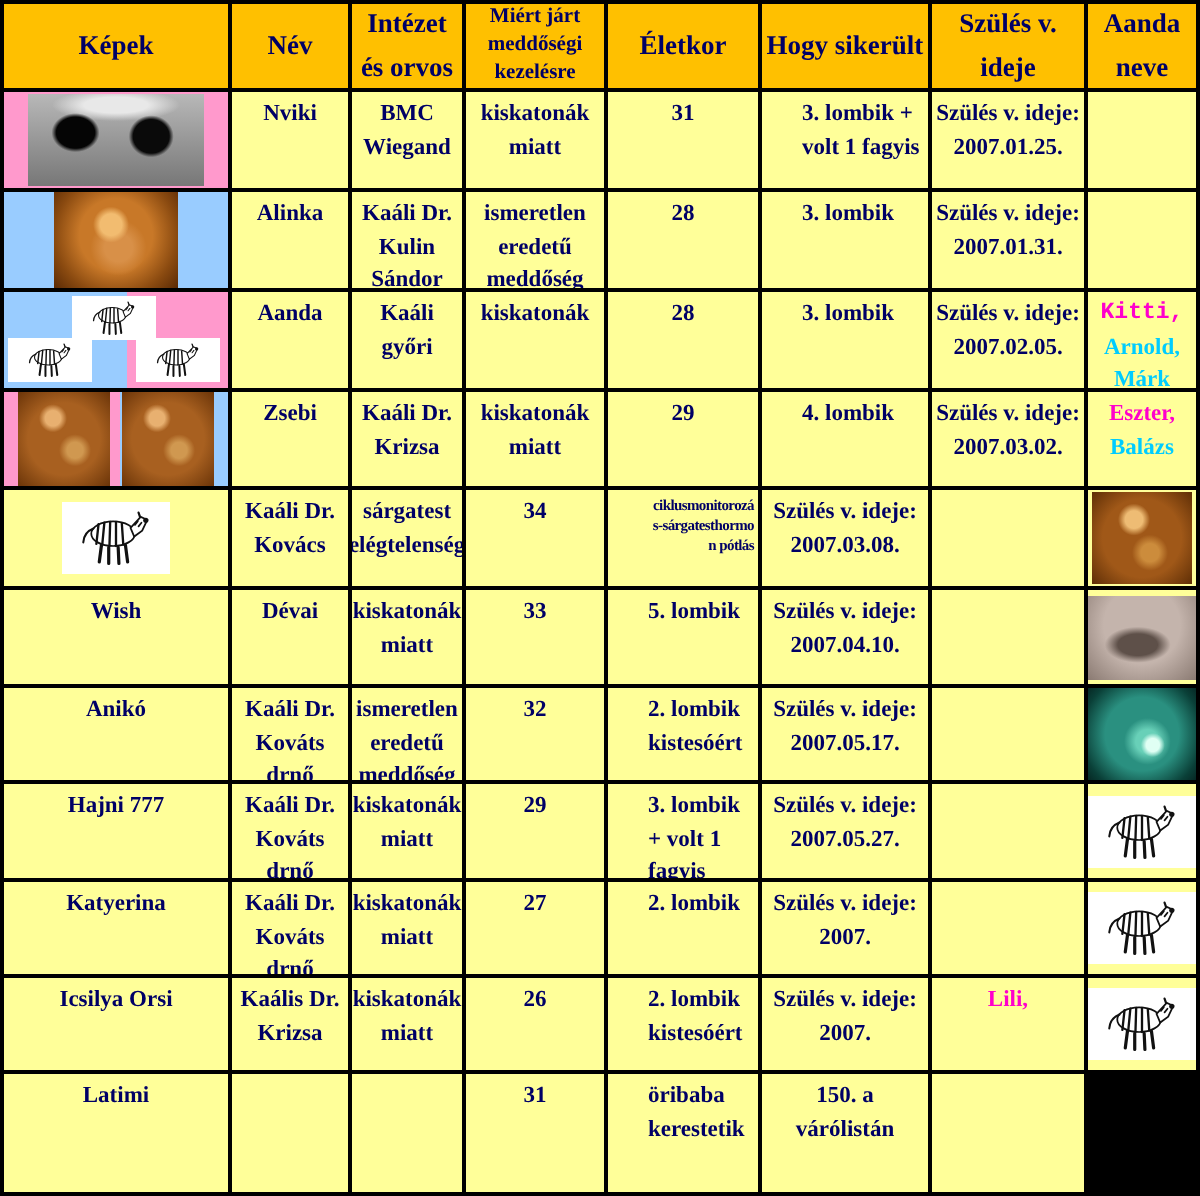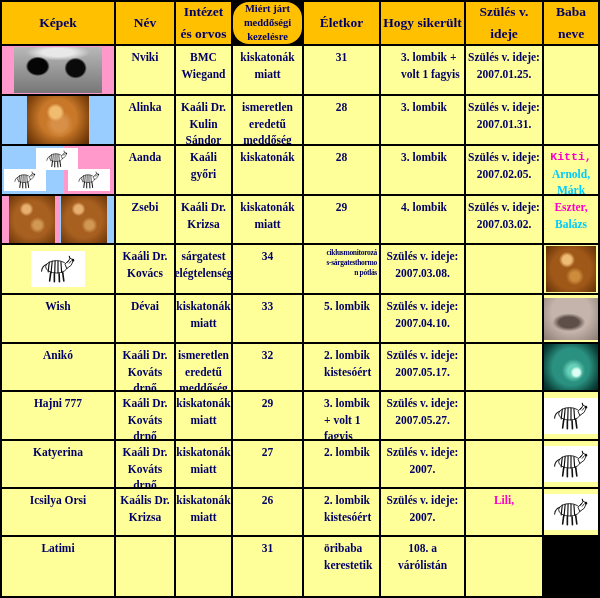--- a/index.html
+++ b/index.html
@@ -27,21 +27,21 @@
     overflow:hidden;
     box-sizing:border-box;
   }
   .hdr{
     background:#ffc000;
     font-size:13.5px;
     justify-content:center;
     padding-top:0;
     line-height:1.6;
   }
-  .hdr-small{font-size:10.5px;line-height:1.35;border-radius:16px;}
+  .hdr-small{font-size:10.5px;line-height:1.35;}
   .c-how{align-items:flex-start;text-align:left;padding-left:20px;}
   .c-tiny{font-size:7.5px;letter-spacing:-0.3px;line-height:1.35;word-break:break-all;text-align:right;}
   .c-img{padding:0;display:block;position:relative;overflow:hidden;}
   .bg-pink{background:#ff99cc;}
   .bg-blue{background:#99ccff;}
   .bg-split-bp{background:linear-gradient(90deg,#99ccff 0 55%,#ff99cc 55% 100%);}
   .bg-split-pb{background:linear-gradient(90deg,#ff99cc 0 52%,#99ccff 52% 100%);}
   .imgwrap{width:100%;height:100%;display:flex;align-items:center;justify-content:center;gap:6px;}
   
   .us{display:block;}
@@ -104,21 +104,21 @@
 
 <div class="table">
 
   <div class="cell hdr">Képek</div>
   <div class="cell hdr">Név</div>
   <div class="cell hdr">Intézet és orvos</div>
   <div class="cell hdr hdr-small">Miért járt meddőségi kezelésre</div>
   <div class="cell hdr">Életkor</div>
   <div class="cell hdr">Hogy sikerült</div>
   <div class="cell hdr">Szülés v. ideje</div>
-  <div class="cell hdr">Baba neve</div>
+  <div class="cell hdr">Aanda neve</div>
 
   <div class="cell c-img bg-pink">
       <div class="imgwrap">
         <span class="us us-twins"></span>
       </div>
     </div>
   <div class="cell">Nviki</div>
   <div class="cell">BMC Wiegand</div>
   <div class="cell">kiskatonák miatt</div>
   <div class="cell">31</div>
@@ -315,18 +315,18 @@
           </svg>
         </span>
       </div>
     </div>
   <div class="cell">Latimi</div>
   <div class="cell"></div>
   <div class="cell"></div>
   <div class="cell">31</div>
   <div class="cell c-how">öribaba kerestetik</div>
   <div class="cell">
-      <span>108. a</span>
+      <span>150. a</span>
       <span>várólistán</span>
     </div>
   <div class="cell"></div>
 
 </div>
 
 </body></html>

